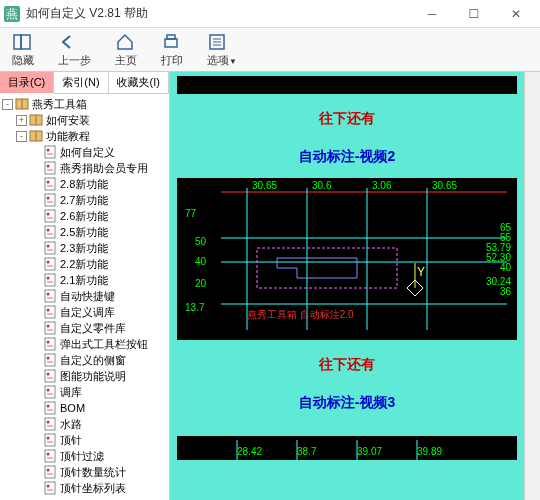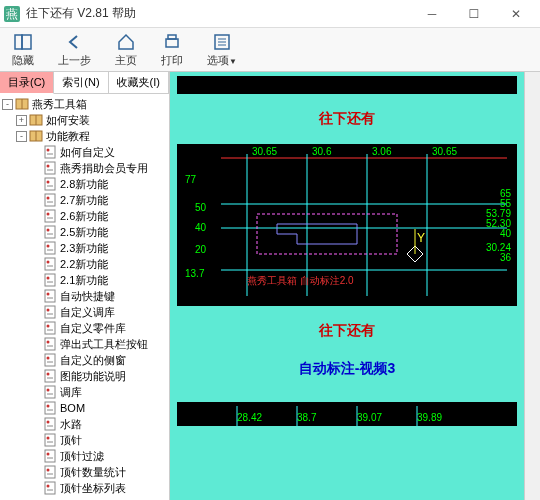--- a/index.html
+++ b/index.html
@@ -3,21 +3,21 @@
 <meta charset="utf-8">
 <style>
 *{margin:0;padding:0;box-sizing:border-box;font-family:"Microsoft YaHei","SimSun",sans-serif;font-size:12px}
 body{background:#f0f0f0;width:540px;height:500px;overflow:hidden;display:flex;flex-direction:column}
 .titlebar{height:28px;background:#fff;display:flex;align-items:center;padding:0 4px;border-bottom:1px solid #ddd}
 .titlebar-icon{width:16px;height:16px;margin-right:6px}
 .titlebar-text{flex:1;color:#333;font-size:12px}
 .winbtns{display:flex;gap:2px}
 .winbtn{width:40px;height:22px;display:flex;align-items:center;justify-content:center;color:#555}
 .toolbar{height:44px;background:#f8f8f8;display:flex;align-items:center;padding:0 6px;border-bottom:1px solid #ccc;gap:12px}
-.toolbtn{display:flex;flex-direction:column;align-items:center;justify-content:center;gap:1px;padding:2px 6px;cursor:pointer}
+.toolbtn{display:flex;flex-direction:column;justify-content:center;gap:1px;padding:2px 6px;cursor:pointer}
 .toolbtn .ico{width:20px;height:20px}
 .toolbtn span{font-size:11px;color:#333}
 .body{flex:1;display:flex;overflow:hidden}
 .sidebar{width:170px;background:#fff;border-right:1px solid #ccc;display:flex;flex-direction:column;overflow:hidden}
 .tabs{height:22px;display:flex;border-bottom:1px solid #ccc}
 .tab{padding:2px 8px;border-right:1px solid #ccc;background:#fff;cursor:pointer;font-size:11px;display:flex;align-items:center}
 .tab.active{background:#fca5a5;border-bottom:1px solid #fff;margin-bottom:-1px}
 .tree{flex:1;overflow:auto;padding:2px}
 .tn{display:flex;align-items:center;height:16px;white-space:nowrap;cursor:pointer}
 .exp{width:11px;height:11px;border:1px solid #888;display:inline-flex;align-items:center;justify-content:center;margin-right:2px;font-size:9px;line-height:1;color:#555;background:#fff}
@@ -35,21 +35,21 @@
 .scrollbar{width:16px;background:#f0f0f0;border-left:1px solid #ccc}
 </style>
 </head>
 <body>
 
 <div class="titlebar">
   <svg class="titlebar-icon" viewBox="0 0 16 16">
       <rect width="16" height="16" fill="#4a8" rx="2"></rect>
       <text x="8" y="12" text-anchor="middle" fill="#fff" font-size="10">燕</text>
     </svg>
-  <div class="titlebar-text">往下还有 V2.81 帮助</div>
+  <div class="titlebar-text">如何自定义 V2.81 帮助</div>
   <div class="winbtns">
     <div class="winbtn">─</div>
     <div class="winbtn">☐</div>
     <div class="winbtn">✕</div>
   </div>
 </div>
 
 <div class="toolbar">
   <div class="toolbtn">
     <svg class="ico" viewBox="0 0 20 20">
@@ -317,20 +317,21 @@
             <line x1="4" y1="9" x2="10" y2="9" stroke="#888"></line>
           </svg>
           <span class="nlabel">顶针坐标列表</span>
         </div>
       </div>
   </div>
 
   <div class="content">
     <div class="blackbar"></div>
     <div class="section-red">往下还有</div>
+    <div class="section-blue">自动标注-视频2</div>
     <div class="cad">
       <svg width="340" height="162" style="position:absolute">
         <line x1="44" y1="14" x2="330" y2="14" stroke="#f33"></line>
         <line x1="44" y1="60" x2="330" y2="60" stroke="#3ff"></line>
         <line x1="44" y1="84" x2="330" y2="84" stroke="#3ff"></line>
         <line x1="44" y1="126" x2="330" y2="126" stroke="#3ff"></line>
         <line x1="70" y1="10" x2="70" y2="152" stroke="#3ff"></line>
         <line x1="130" y1="10" x2="130" y2="152" stroke="#3ff"></line>
         <line x1="190" y1="10" x2="190" y2="152" stroke="#3ff"></line>
         <line x1="250" y1="10" x2="250" y2="152" stroke="#3ff"></line>

